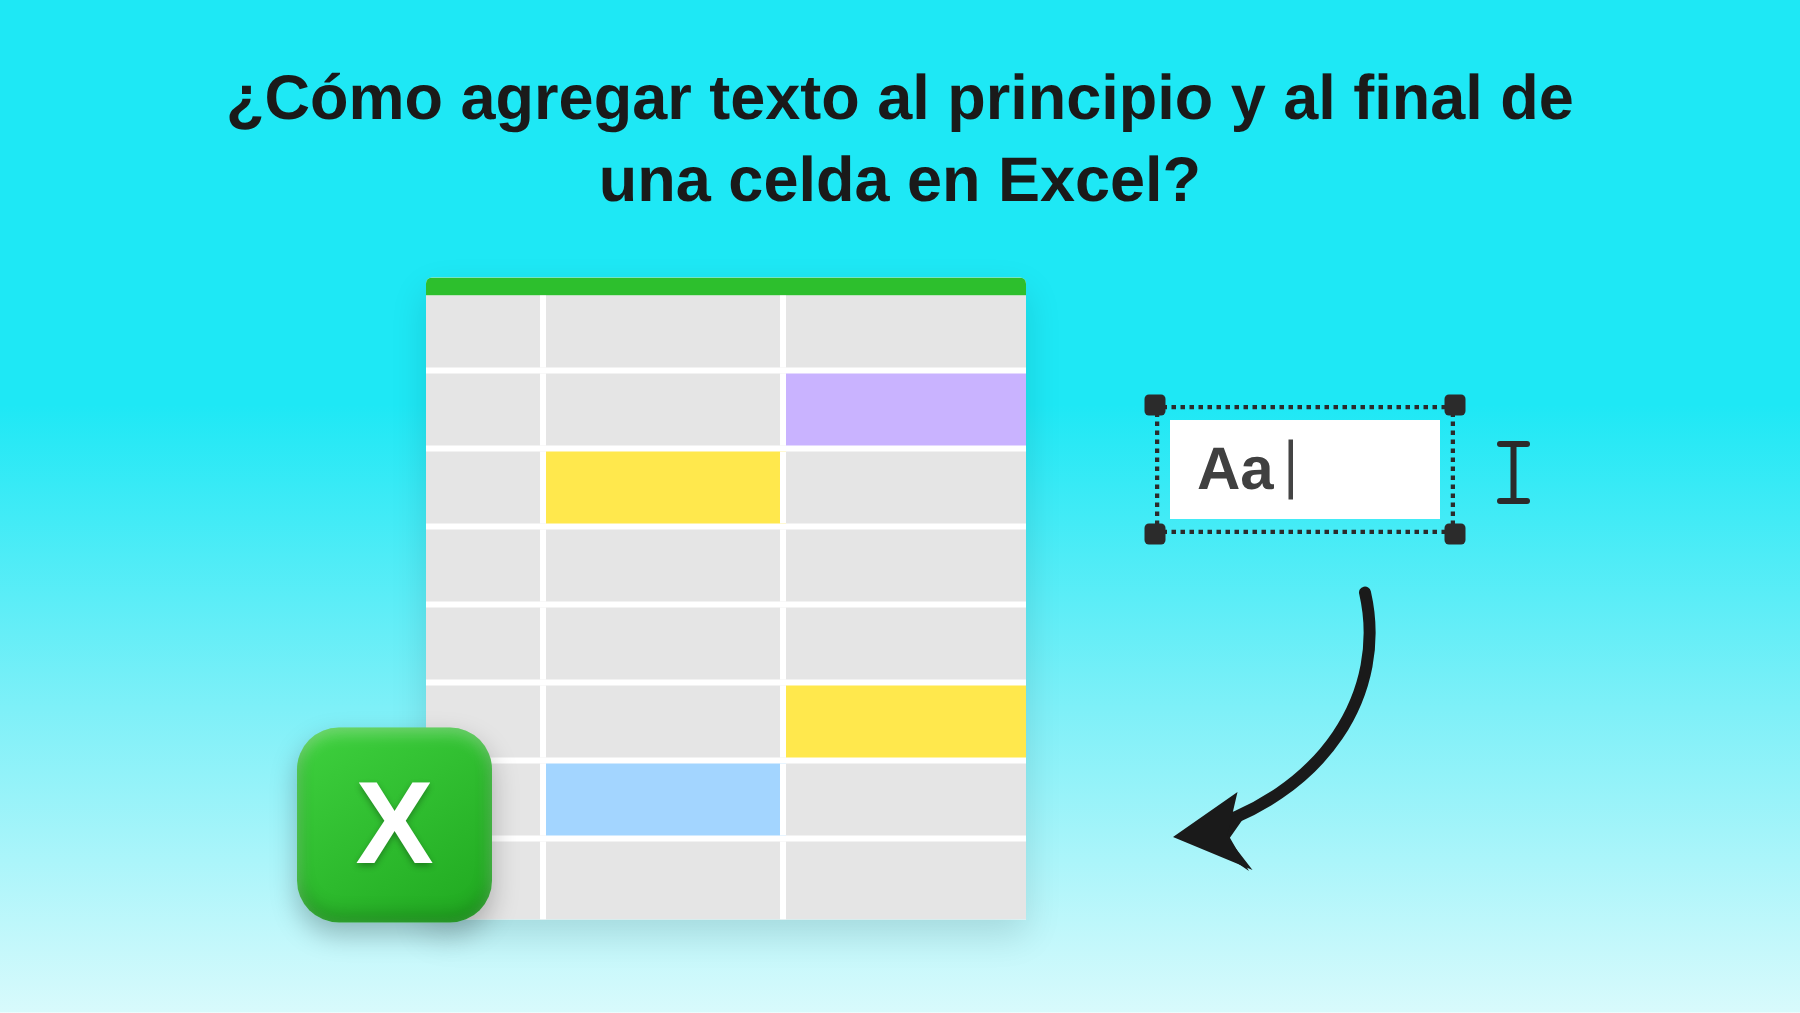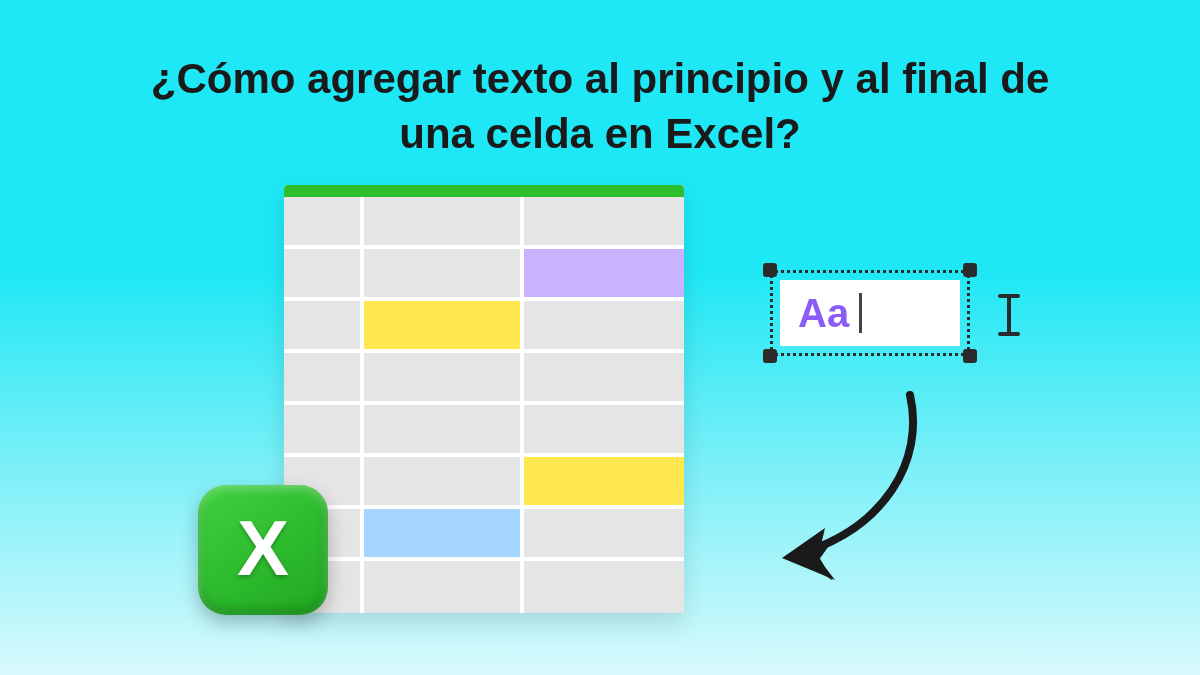--- a/index.html
+++ b/index.html
@@ -6,21 +6,21 @@
   body {
     width: 1200px;
     height: 675px;
     background: linear-gradient(to bottom, #1EE8F5 0%, #1EE8F5 40%, #7EF0F8 70%, #D8FAFC 100%);
     font-family: Arial, Helvetica, sans-serif;
     position: relative;
     overflow: hidden;
   }
   .title {
     position: absolute;
-    top: 52px;
+    top: 38px;
     left: 50%;
     transform: translateX(-50%);
     width: 900px;
     text-align: center;
     font-size: 42px;
     font-weight: 700;
     color: #1a1a1a;
     line-height: 1.3;
   }
 
@@ -104,21 +104,21 @@
     left: 10px;
     top: 10px;
     right: 10px;
     bottom: 10px;
     background: #fff;
     display: flex;
     align-items: center;
     padding-left: 18px;
     font-size: 40px;
     font-weight: 700;
-    color: #8b5cf6;
+    color: #404040;
   }
   .textbox-inner .caret {
     display: inline-block;
     width: 3px;
     height: 40px;
     background: #444;
     margin-left: 10px;
   }
   .handle {
     position: absolute;

